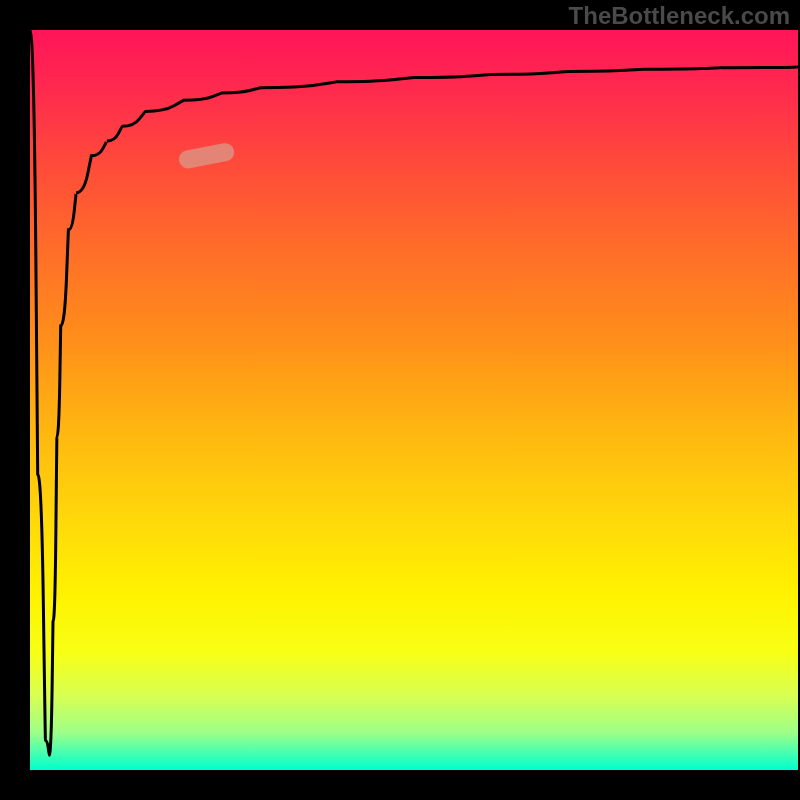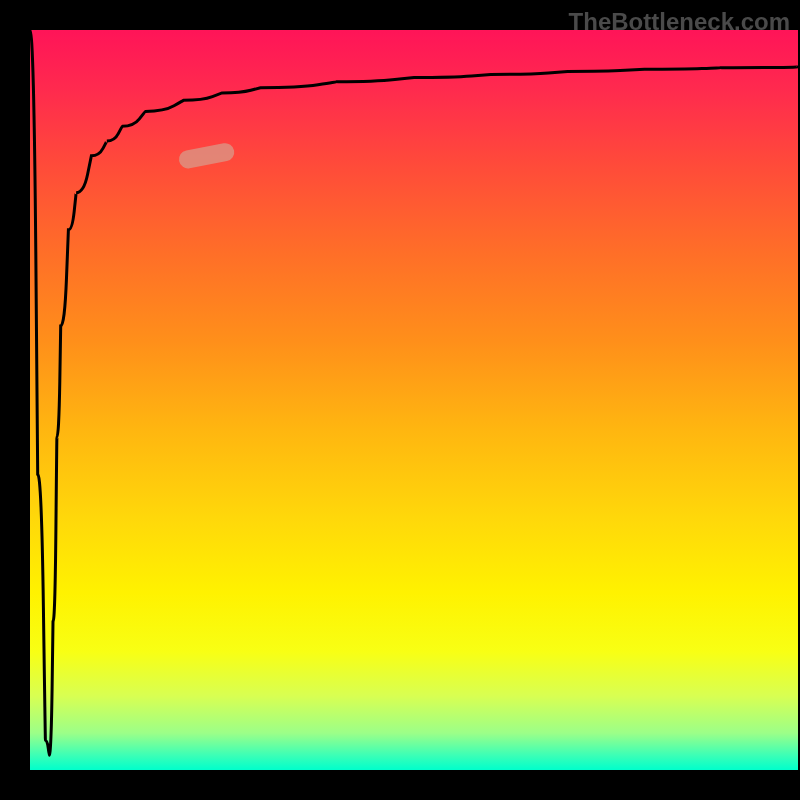--- a/index.html
+++ b/index.html
@@ -5,21 +5,21 @@
   * { margin: 0; padding: 0; box-sizing: border-box; }
   html, body { width: 800px; height: 800px; overflow: hidden; background: #000; }
   .chart-container {
     position: relative;
     width: 800px;
     height: 800px;
     background: #000;
   }
   .watermark {
     position: absolute;
-    top: 8px;
+    top: 2px;
     right: 10px;
     font-family: Arial, Helvetica, sans-serif;
     font-size: 24px;
     font-weight: bold;
     color: #4a4a4a;
     z-index: 3;
   }
   .plot-area {
     position: absolute;
     left: 30px;

